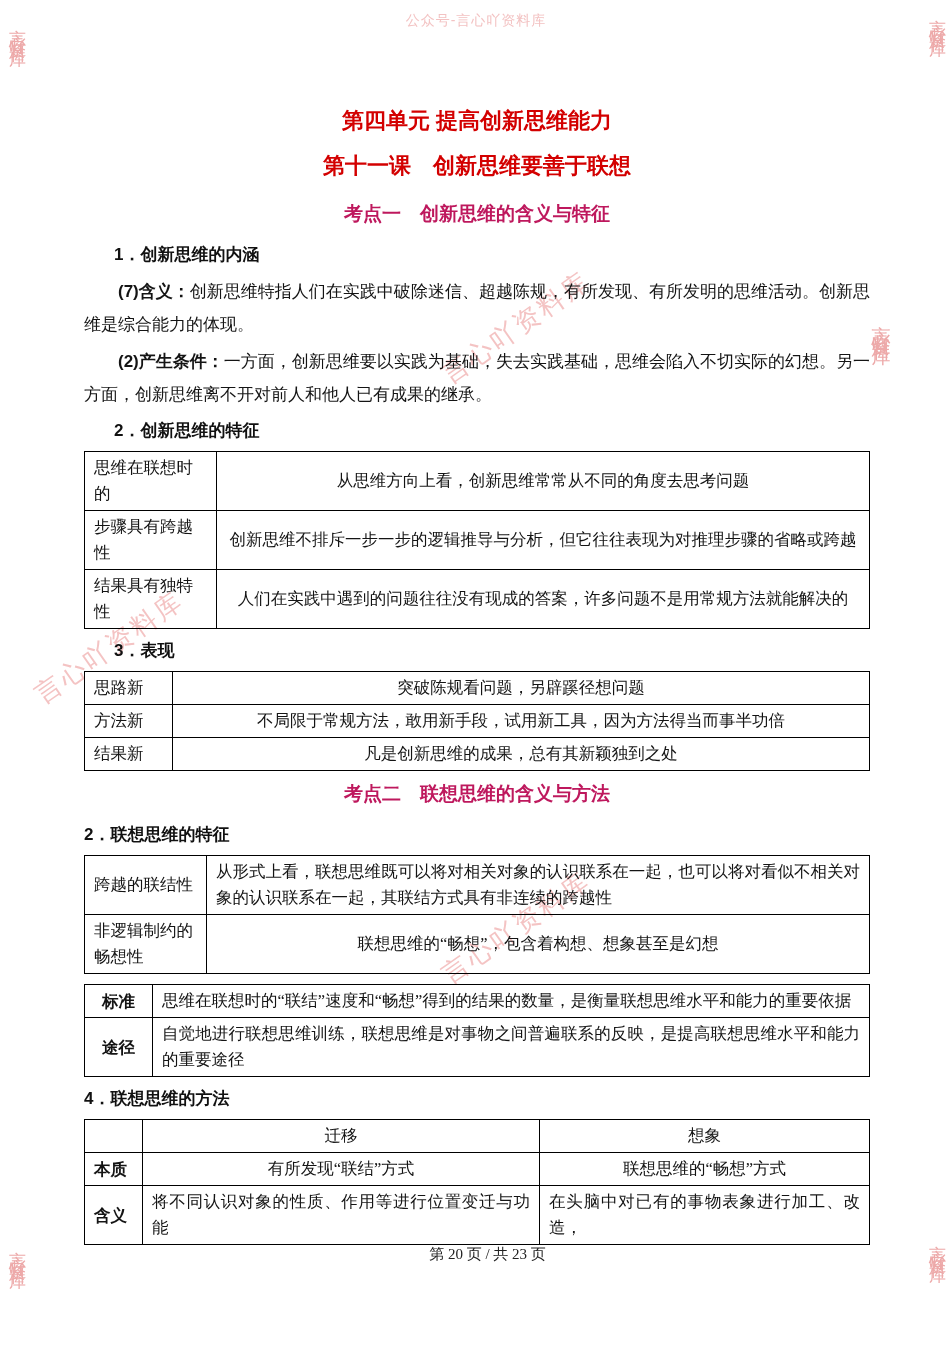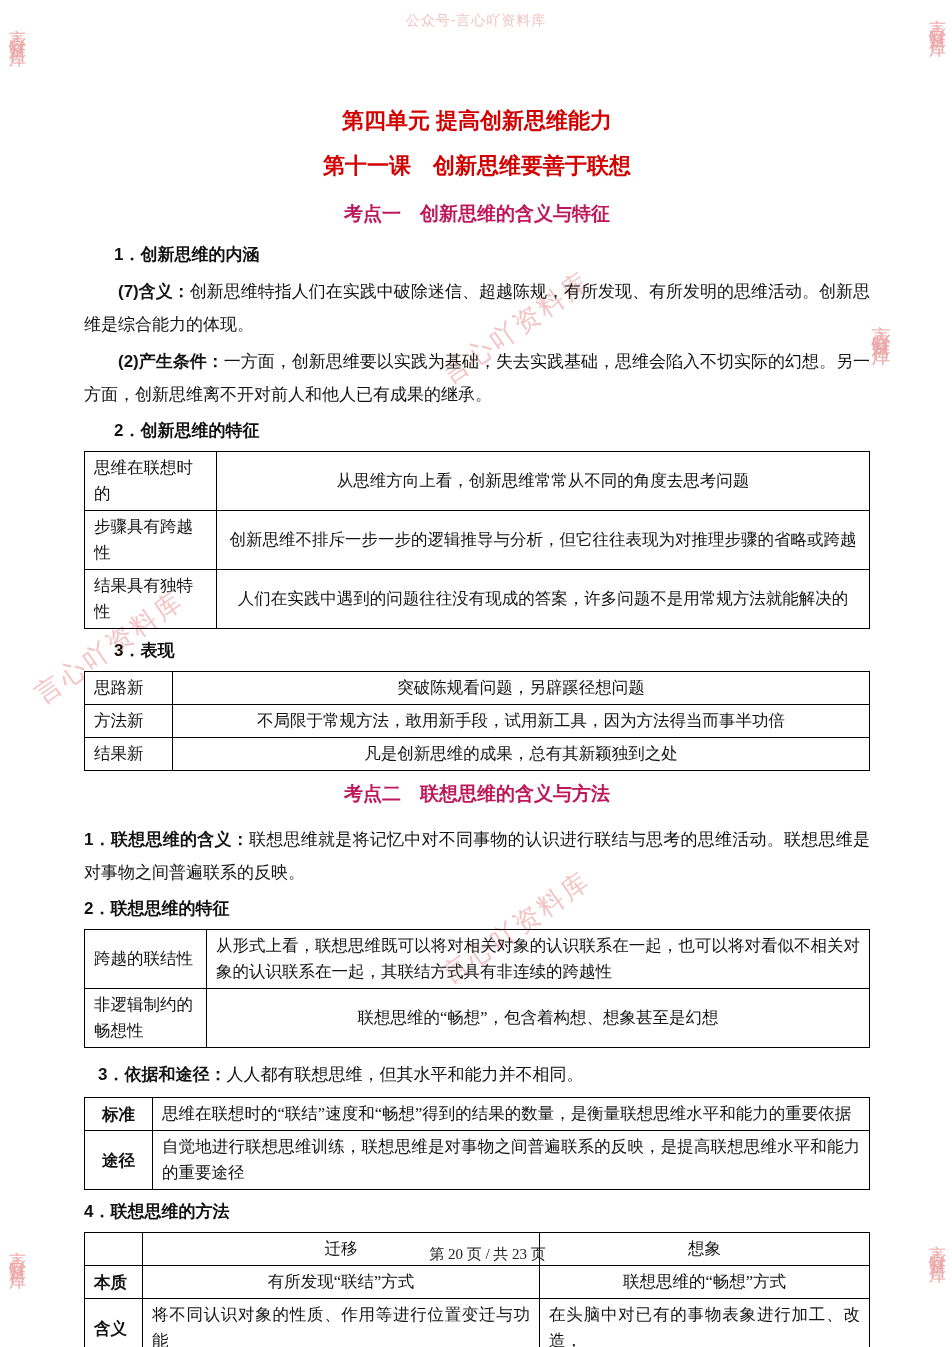--- a/index.html
+++ b/index.html
@@ -104,38 +104,36 @@
       </tr>
       <tr>
         <td class="k">结果新</td>
         <td class="v">凡是创新思维的成果，总有其新颖独到之处</td>
       </tr>
     </tbody>
       </table>
 
     <div class="kaodian">考点二　联想思维的含义与方法</div>
 
-    <p class="para no-indent"><span class="lbl">1．联想思维的含义：</span><span>联想思维就是将记忆中对不同事物的认识进行联结与思考的思维活动。联想思维是对事物之间普遍联系的反映。</span></p>
 
     <div class="pt pt-flush">2．联想思维的特征</div>
 
     <table class="t-assoc">
       <tbody>
           <tr>
         <td class="k">跨越的联结性</td>
         <td class="jst">从形式上看，联想思维既可以将对相关对象的认识联系在一起，也可以将对看似不相关对象的认识联系在一起，其联结方式具有非连续的跨越性</td>
       </tr>
       <tr>
         <td class="k">非逻辑制约的畅想性</td>
         <td class="ctr">联想思维的“畅想”，包含着构想、想象甚至是幻想</td>
       </tr>
     </tbody>
       </table>
 
-    <p class="para no-indent" style="margin-left:14px;"><span class="lbl">3．依据和途径：</span><span>人人都有联想思维，但其水平和能力并不相同。</span></p>
 
     <table class="t-basis">
       <tbody>
           <tr>
         <td class="k">标准</td>
         <td class="jst">思维在联想时的“联结”速度和“畅想”得到的结果的数量，是衡量联想思维水平和能力的重要依据</td>
       </tr>
       <tr>
         <td class="k">途径</td>
         <td class="jst">自觉地进行联想思维训练，联想思维是对事物之间普遍联系的反映，是提高联想思维水平和能力的重要途径</td>

